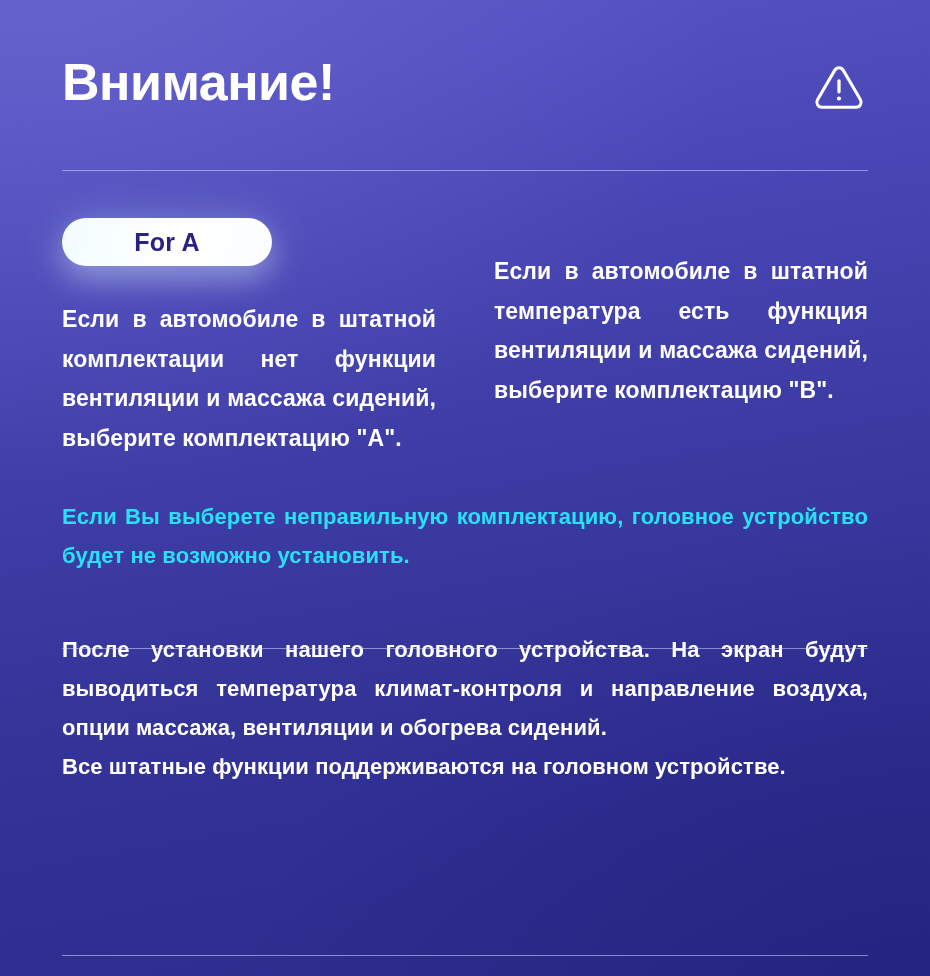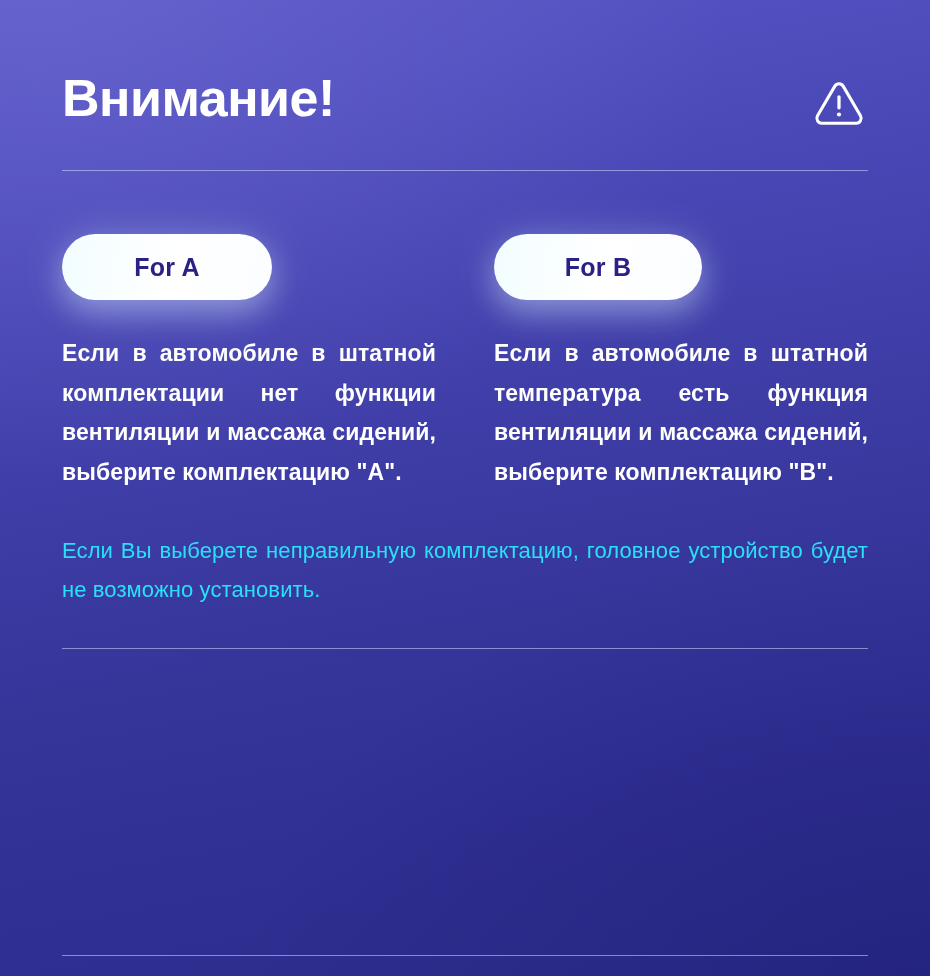--- a/index.html
+++ b/index.html
@@ -40,21 +40,21 @@
     inset: 0;
     background:
       radial-gradient(125% 85% at 6% 0%, rgba(120,116,216,0.40) 0%, rgba(120,116,216,0.0) 58%),
       radial-gradient(120% 80% at 100% 104%, rgba(24,24,110,0.45) 0%, rgba(24,24,110,0.0) 62%);
     pointer-events: none;
   }
 
   .content {
     position: relative;
     z-index: 2;
-    padding: 16px 62px;
+    padding: 0 62px;
   }
 
   
   .header {
     position: relative;
     height: 170px;
   }
   .title {
     position: absolute;
     left: 0;
@@ -93,21 +93,21 @@
     gap: 58px;
     padding-top: 48px;
   }
   .col { width: 378px; }
 
   .pill {
     display: inline-flex;
     align-items: center;
     justify-content: center;
     min-width: 210px;
-    height: 66px;
+    height: 48px;
     padding: 0 34px;
     box-sizing: border-box;
     border-radius: 33px;
     background: linear-gradient(100deg, #f2fdff 0%, #ffffff 52%, #fbfdff 100%);
     color: #2b2185;
     font-size: 25px;
     font-weight: 700;
     letter-spacing: 0.2px;
     box-shadow:
       0 14px 28px rgba(225,240,255,0.30),
@@ -124,21 +124,21 @@
     text-align: justify;
     text-align-last: left;
     letter-spacing: 0.1px;
   }
 
   
   .note {
     margin: 40px 0 0 0;
     color: #2ae0f7;
     font-size: 22px;
-    font-weight: 400;
+    font-weight: 700;
     line-height: 1.76;
     text-align: justify;
     text-align-last: left;
     letter-spacing: 0.1px;
   }
 
   
   .bottom {
     padding-top: 54px;
   }
@@ -181,25 +181,26 @@
     </div>
 
     <div class="columns">
 
       <div class="col col-a">
         <div class="pill">For A</div>
         <p class="para">Если в автомобиле в штатной комплектации нет функции вентиляции и массажа сидений, выберите комплектацию "A".</p>
       </div>
 
       <div class="col col-b">
-        <div class="pill">For B</div>
         <p class="para">Если в автомобиле в штатной температура есть функция вентиляции и массажа сидений, выберите комплектацию "B".</p>
       </div>
 
     </div>
 
     <p class="note">Если Вы выберете неправильную комплектацию, головное устройство будет не возможно установить.</p>
 
     <div class="bottom">
+      <p>После установки нашего головного устройства. На экран будут выводиться температура климат-контроля и направление воздуха, опции массажа, вентиляции и обогрева сидений.</p>
+      <p class="spread">Все штатные функции поддерживаются на головном устройстве.</p>
     </div>
 
   </div>
 </div>
 
 </body></html>

